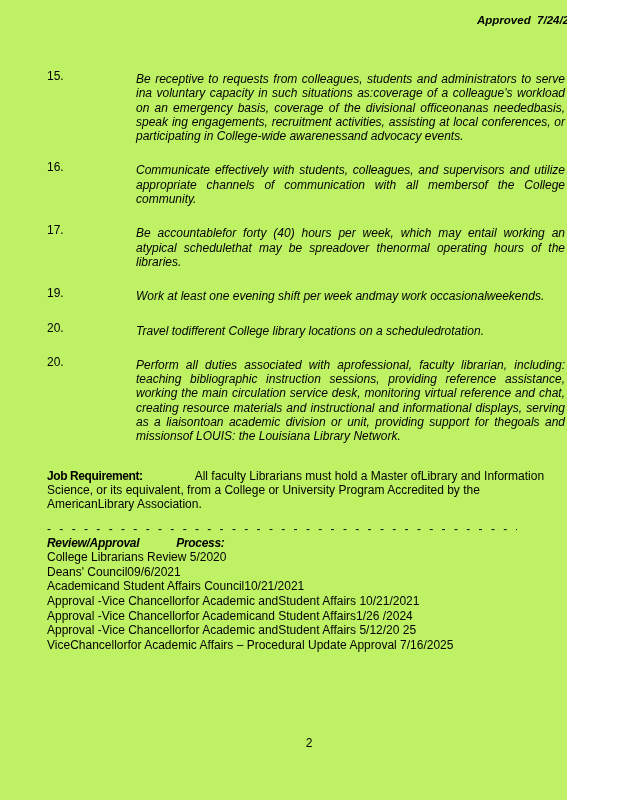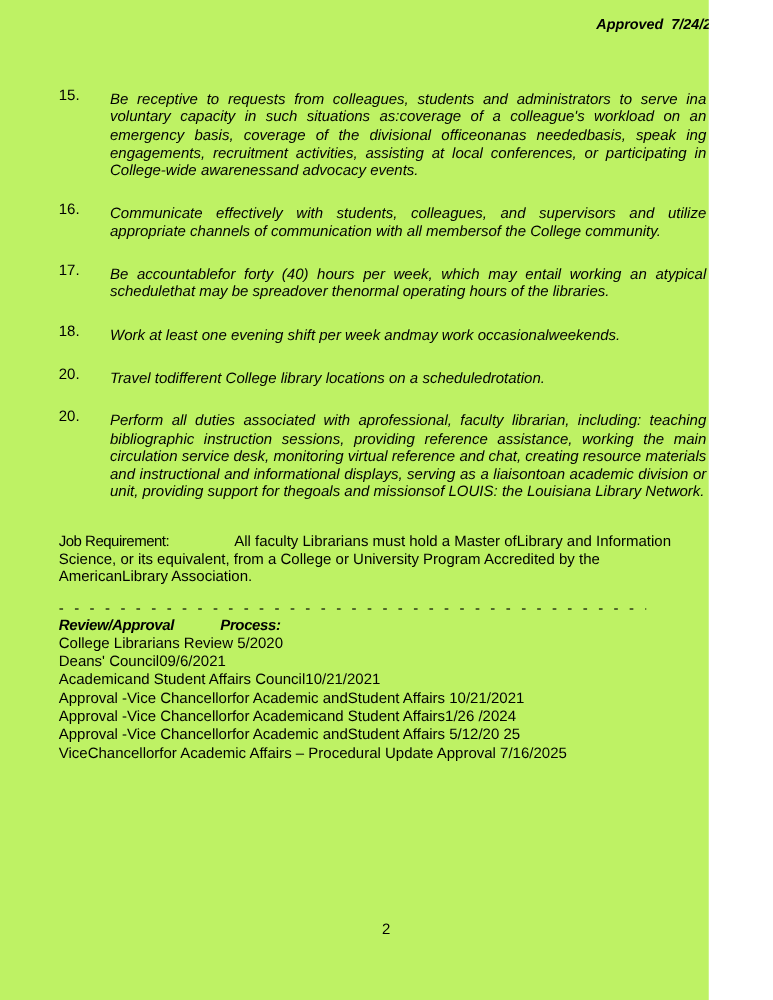--- a/index.html
+++ b/index.html
@@ -25,25 +25,25 @@
     white-space: pre;
   }
   .content {
     position: absolute;
     top: 69px; left: 47px;
     width: 521px;
     font-size: 12px;
     line-height: 14.3px;
   }
   .duties { margin: 0; padding: 0; list-style: none; }
-  .item { display: flex; margin: 0 0 14px 0; }
+  .item { display: flex; margin: 0 0 14px 0; gap: 48px; }
   .num { flex: none; width: 38px; }
   .txt { flex: 1; margin: 3px; text-align: justify; font-style: italic; }
   .jobreq { margin: 22px 0 0 0; text-align: left; }
-  .clabel { font-weight: normal; letter-spacing: -0.4px; }
+  .clabel { font-weight: bold; letter-spacing: -0.4px; }
   .tab-jr { display: inline-block; width: 52px; }
   .divider {
     margin-top: 10px;
     width: 470px;
     white-space: nowrap;
     overflow: hidden;
     word-spacing: 4px;
     letter-spacing: 0.5px;
   }
   .ra-label {
@@ -84,21 +84,21 @@
           <span class="num">16.</span>
           <p class="txt">Communicate effectively with students, colleagues, and supervisors and utilize appropriate channels of communication with all membersof the College community.</p>
         </div>
 
         <div class="item">
           <span class="num">17.</span>
           <p class="txt">Be accountablefor forty (40) hours per week, which may entail working an atypical schedulethat may be spreadover thenormal operating hours of the libraries.</p>
         </div>
 
         <div class="item">
-          <span class="num">18.</span>
+          <span class="num">19.</span>
           <p class="txt">Work at least one evening shift per week andmay work occasionalweekends.</p>
         </div>
 
         <div class="item">
           <span class="num">20.</span>
           <p class="txt">Travel todifferent College library locations on a scheduledrotation.</p>
         </div>
 
         <div class="item">
           <span class="num">20.</span>

